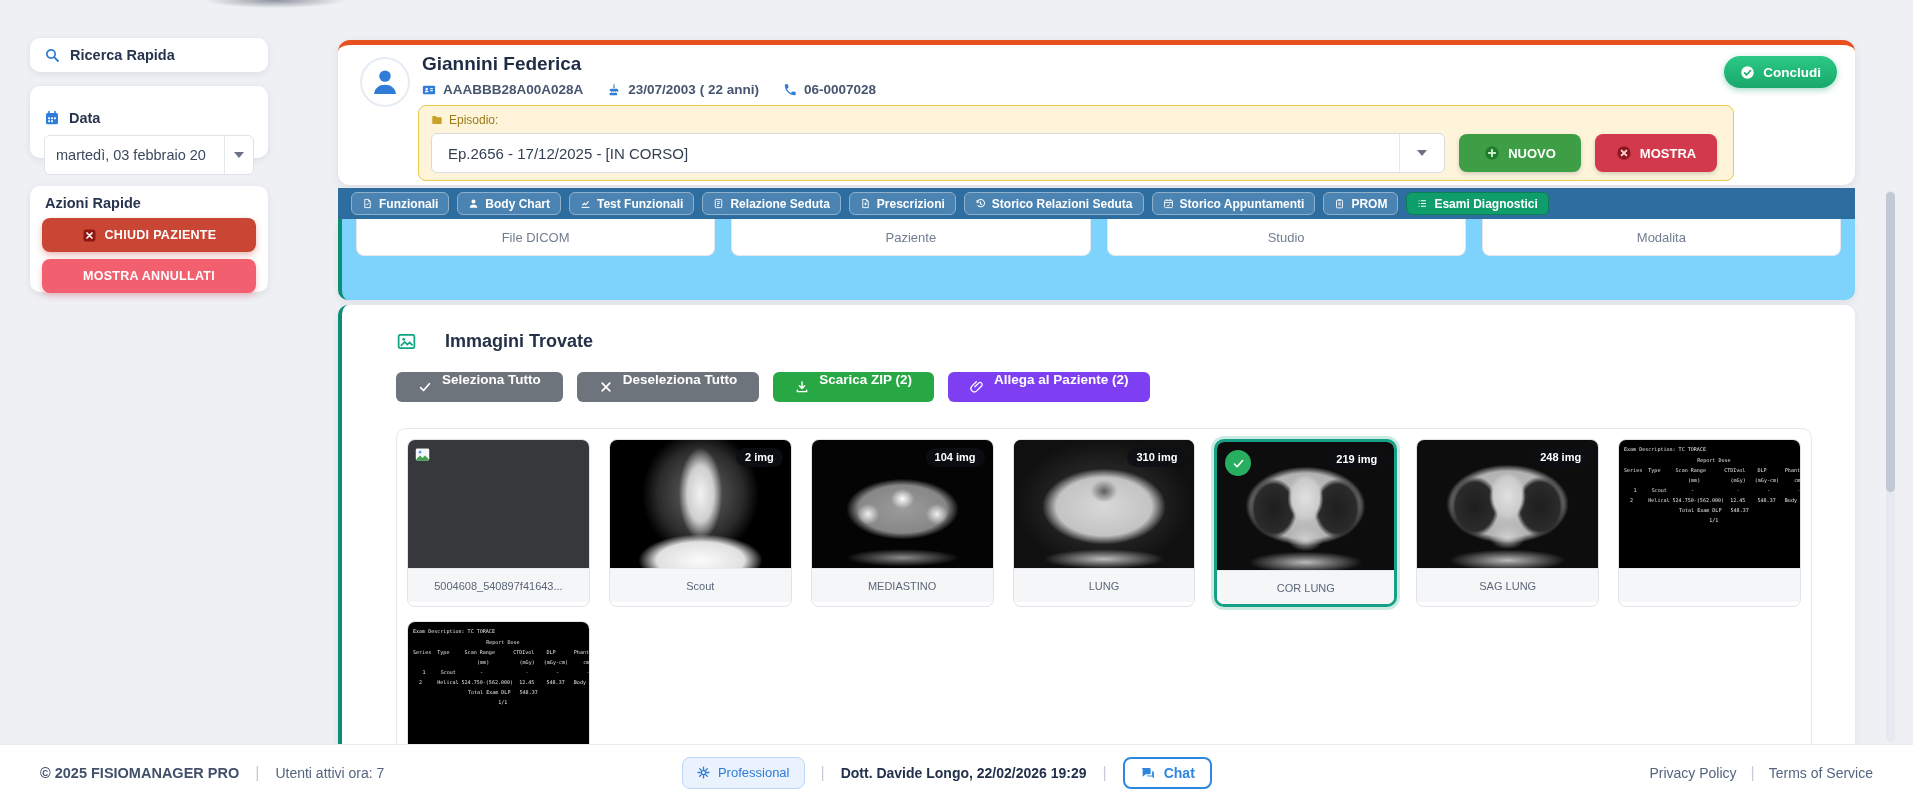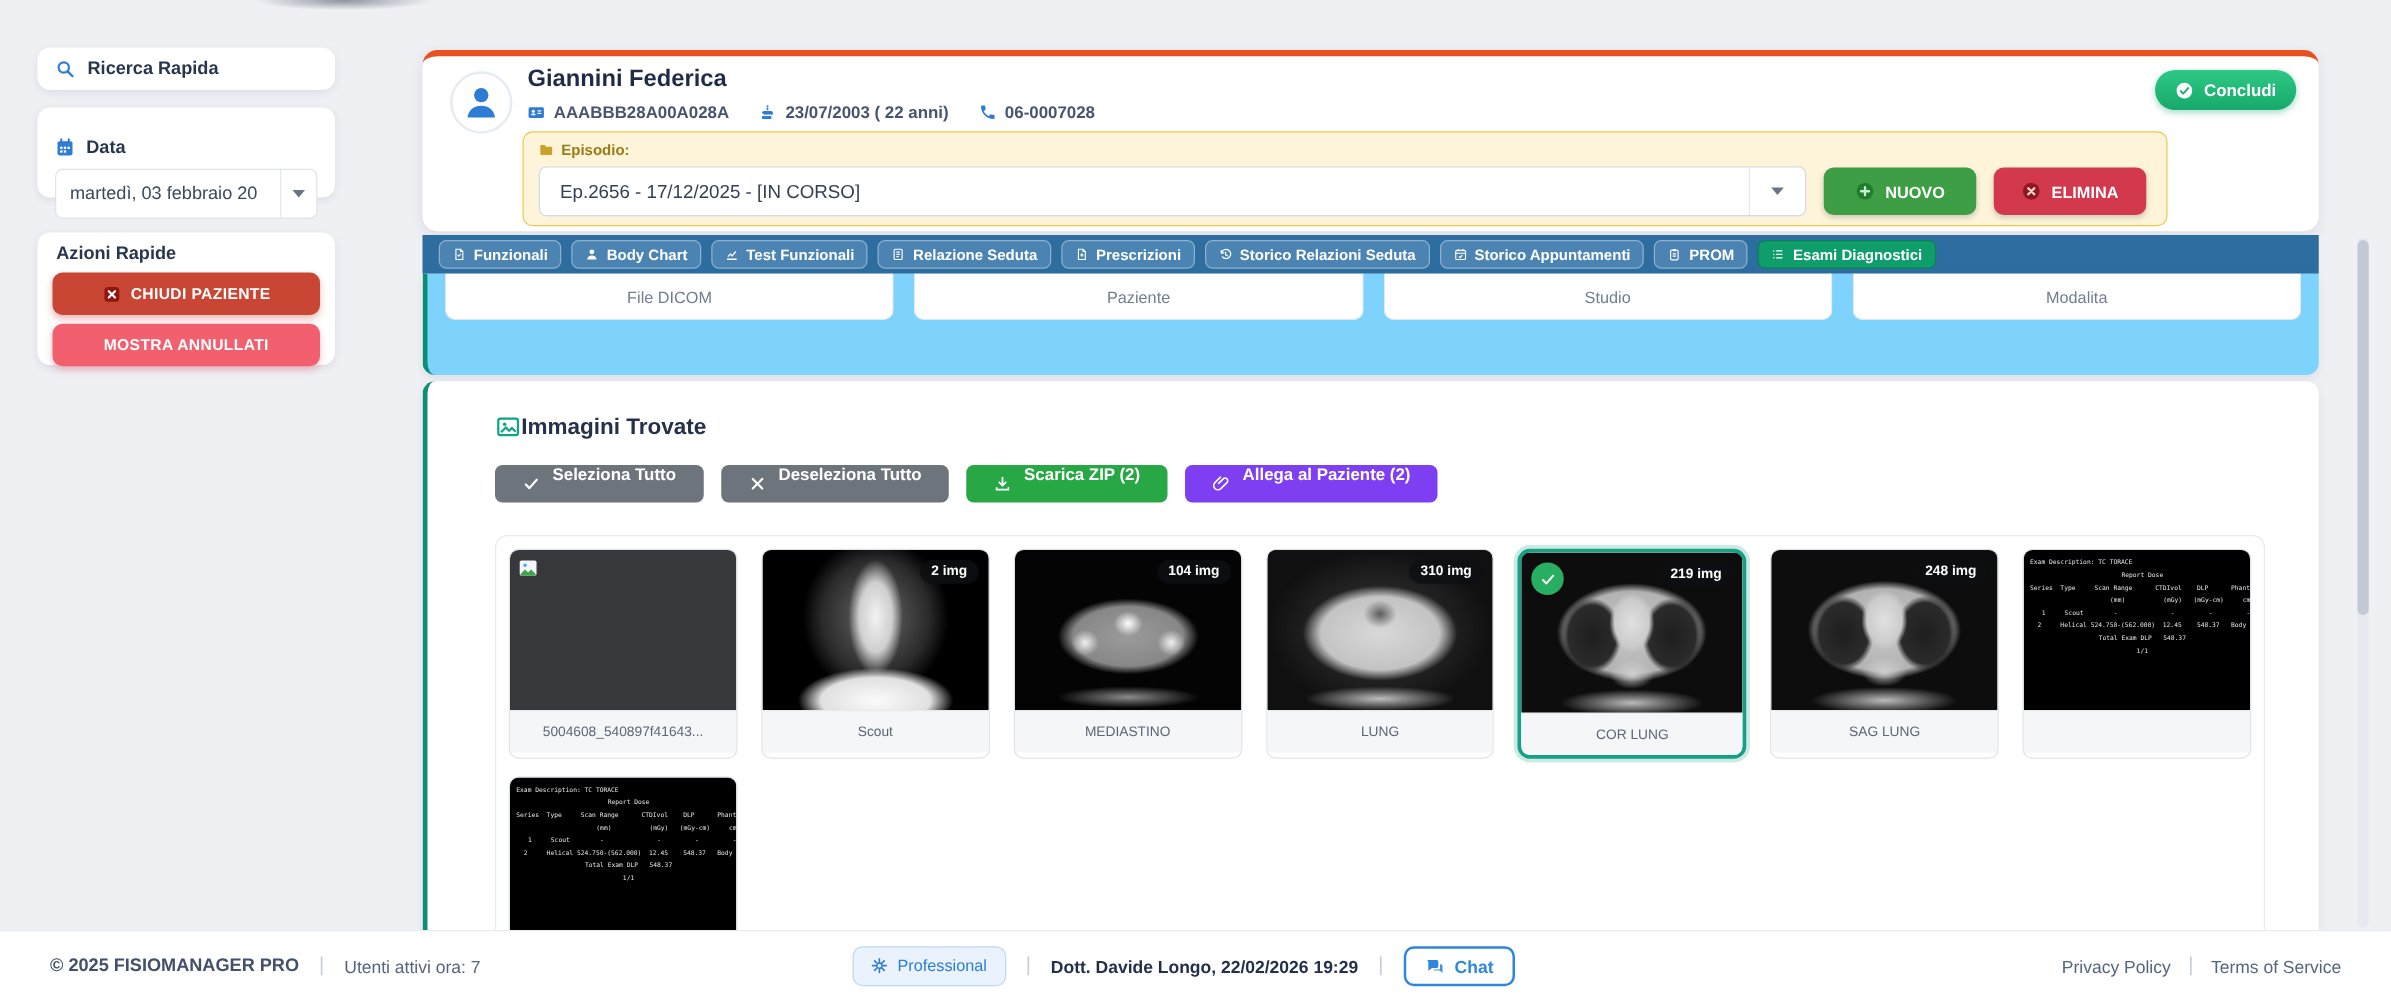--- a/index.html
+++ b/index.html
@@ -44,21 +44,21 @@
     font-weight:bold;color:#47556e;align-items:center}
   .meta-item{display:flex;align-items:center;gap:7px}
   .meta-item .ico{color:#2e7cd6;font-size:14px}
   .concludi{position:absolute;right:18px;top:11px;height:32px;padding:0 16px;border:none;
     border-radius:16px;background:linear-gradient(180deg,#2dc985,#17a86b);color:#fff;
     font-weight:bold;font-size:13.5px;display:flex;align-items:center;gap:8px;cursor:pointer;
     box-shadow:0 2px 6px rgba(26,160,104,.4);font-family:inherit}
   .concludi .ico{font-size:15px}
   .episode-box{position:absolute;left:80px;top:60px;width:1316px;height:76px;background:#fdf4da;
     border:1px solid #ecc94b;border-radius:8px;box-sizing:border-box;padding:7px 12px 0 12px}
-  .episode-label{display:flex;align-items:center;gap:6px;font-size:12px;font-weight:bold;color:#9a7b16}
+  .episode-label{display:flex;align-items:center;gap:6px;font-size:12px;font-weight:normal;color:#9a7b16}
   .episode-label .ico{color:#c9a227;font-size:12px}
   .episode-row{display:flex;align-items:center;gap:14px;margin-top:6px;padding-right:4px}
   .episode-select{flex:1;height:38px;background:#fff;border:1px solid #d6dbe2;border-radius:6px;
     display:flex;align-items:center;cursor:pointer}
   .episode-value{padding-left:16px;font-size:15px;color:#333f52}
   .episode-select .seg-caret{width:44px}
   .ep-btn{width:122px;height:38px;border:none;border-radius:8px;color:#fff;font-size:13px;
     font-weight:bold;display:flex;align-items:center;justify-content:center;gap:8px;cursor:pointer;
     font-family:inherit;box-shadow:0 2px 4px rgba(40,50,60,.2)}
   .btn-nuovo{background:#3d9e45}
@@ -75,21 +75,21 @@
   
   .panel-fields{position:absolute;left:338px;top:219px;width:1517px;height:81px;background:#7dd3fc;
     border-left:4px solid #0b8e74;border-radius:0 0 10px 10px;box-shadow:0 3px 7px rgba(35,45,65,.08);
     box-sizing:border-box;padding:0 14px;display:grid;grid-template-columns:repeat(4,1fr);
     gap:16px;align-items:start}
   .field-box{height:36px;border:1px solid #e3e7ee;border-top:none;border-radius:0 0 8px 8px;
     display:flex;align-items:center;justify-content:center;font-size:13px;color:#717d90;background:#fff}
   .panel-images{position:absolute;left:338px;top:305px;width:1517px;height:600px;background:#fff;
     border-left:4px solid #0b8e74;border-radius:10px;box-shadow:0 3px 7px rgba(35,45,65,.08);
     box-sizing:border-box;padding:26px 43px 20px 54px}
-  .sec-title{display:flex;align-items:center;gap:0;font-size:18px;font-weight:bold;color:#243148}
+  .sec-title{display:flex;align-items:center;gap:28px;font-size:18px;font-weight:bold;color:#243148}
   .sec-title .ico{color:#0ea583;font-size:21px}
   .btn-row{margin-top:20px;display:flex;gap:14px}
   .act-btn{height:30px;padding:0 22px;border:none;border-radius:6px;color:#fff;font-size:13.5px;
     font-weight:bold;display:inline-flex;gap:10px;cursor:pointer;font-family:inherit}
   .act-btn .ico{font-size:14px}
   .act-gray{background:#6d747b}
   .act-green{background:#28a745}
   .act-purple{background:#7e3ff2}
   .grid-wrap{margin-top:26px;border:1px solid #e7eaf1;border-radius:10px;padding:10px;
     display:grid;grid-template-columns:repeat(7,1fr);gap:14px 19px;background:#fff}
@@ -296,21 +296,21 @@
             </span>
           <span>NUOVO</span>
         </button>
         <button class="ep-btn btn-elimina">
           <span class="ico">
               <svg viewBox="0 0 24 24">
                 <circle cx="12" cy="12" r="10" fill="#8f1722"></circle>
                 <path d="M8.4 8.4l7.2 7.2m0-7.2l-7.2 7.2" stroke="#ffd2d2" stroke-width="2.8" stroke-linecap="round"></path>
               </svg>
             </span>
-          <span>ELIMINA</span>
+          <span>MOSTRA</span>
         </button>
       </div>
     </div>
   </section>
 
   <nav class="tabbar">
       <button class="tab">
         <span class="ico">
           <svg viewBox="0 0 24 24" fill="none" stroke="currentColor" stroke-width="2">
             <path d="M6 3h8l4 4v14H6z"></path>

